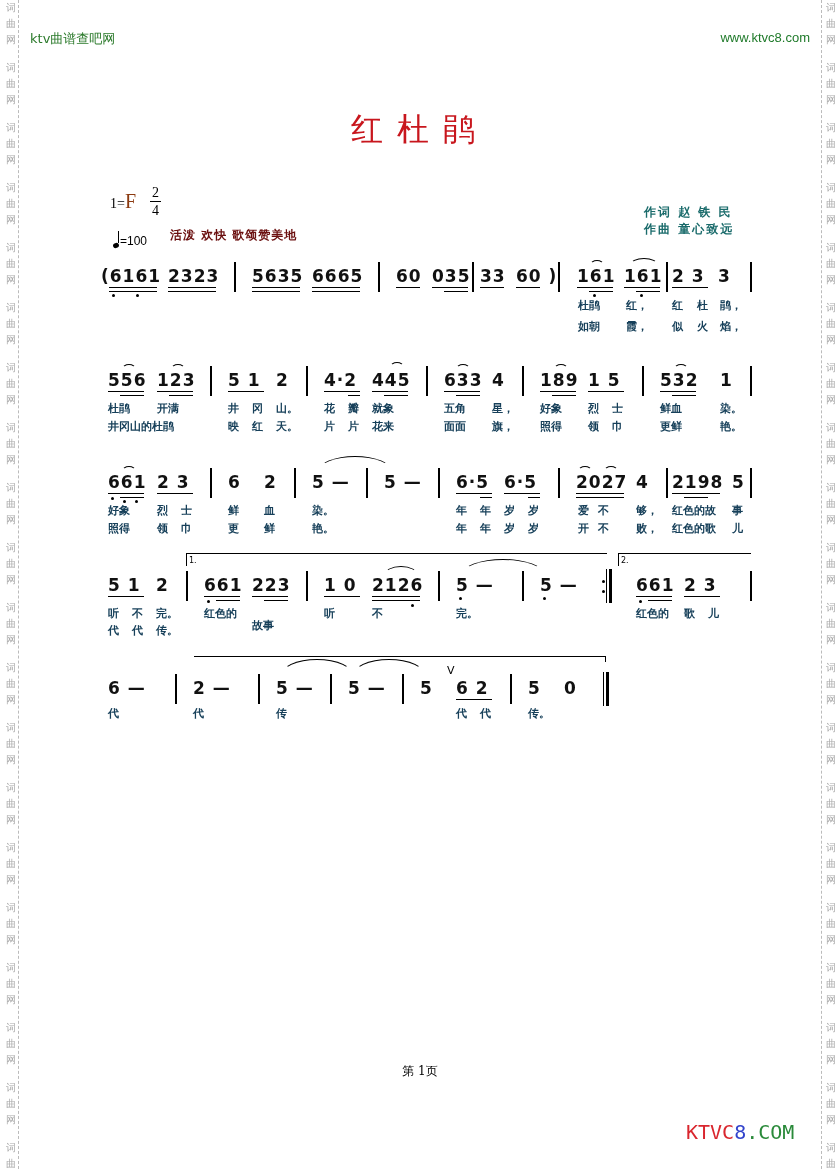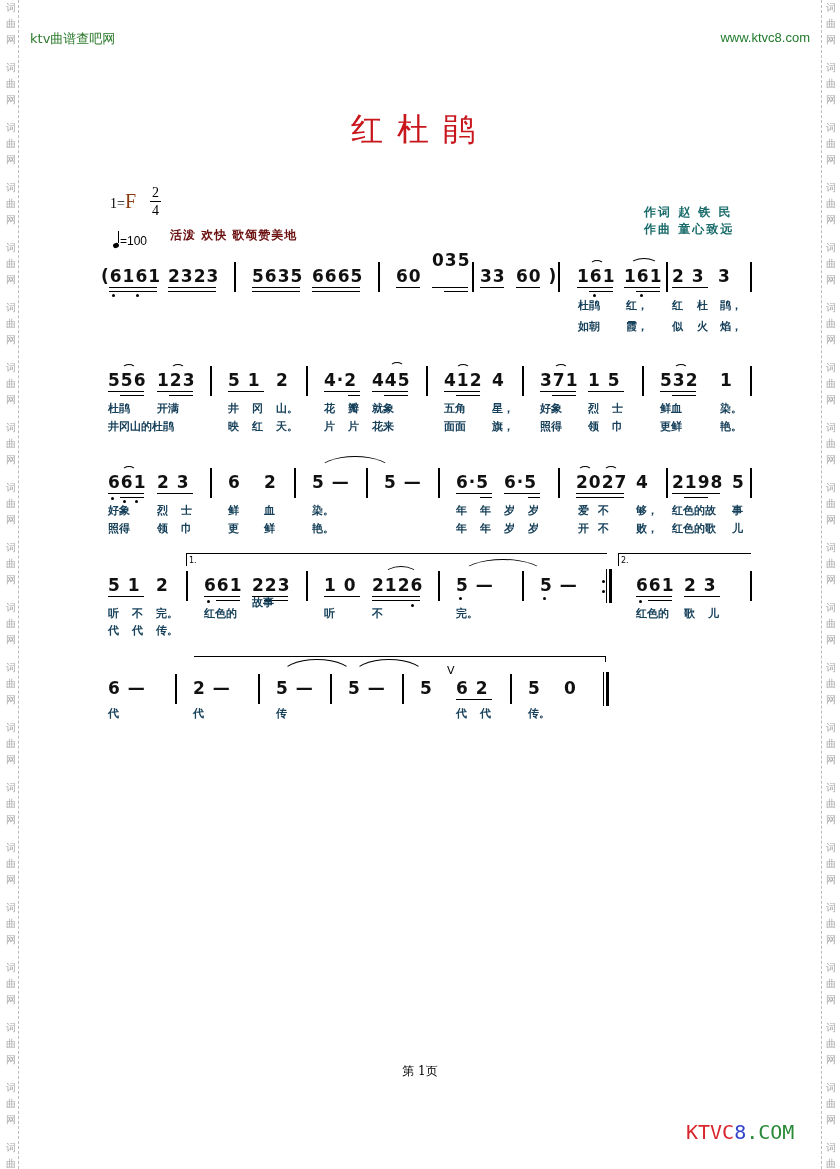--- a/index.html
+++ b/index.html
@@ -188,21 +188,21 @@
     <div class="dot" style="left:136px;top:294px"></div>
   <div class="bl" style="left:234px;top:262px;height:30px"></div>
   <span class="n" style="left:252px;top:266px">5635</span>
   <span class="n" style="left:312px;top:266px">6665</span>
   <div class="ul" style="left:252px;top:287px;width:48px"></div>
     <div class="ul" style="left:252px;top:291px;width:48px"></div>
   <div class="ul" style="left:312px;top:287px;width:48px"></div>
     <div class="ul" style="left:312px;top:291px;width:48px"></div>
   <div class="bl" style="left:378px;top:262px;height:30px"></div>
   <span class="n" style="left:396px;top:266px">60</span>
-  <span class="n" style="left:432px;top:250px">035</span>
+  <span class="n" style="left:432px;top:266px">035</span>
   <div class="ul" style="left:396px;top:287px;width:24px"></div>
   <div class="ul" style="left:432px;top:287px;width:36px"></div>
     <div class="ul" style="left:444px;top:291px;width:24px"></div>
   <div class="bl" style="left:472px;top:262px;height:30px"></div>
   <span class="n" style="left:480px;top:266px">33</span>
   <span class="n" style="left:516px;top:266px">60 )</span>
   <div class="ul" style="left:480px;top:287px;width:24px"></div>
     <div class="ul" style="left:516px;top:287px;width:24px"></div>
   <div class="bl" style="left:558px;top:262px;height:30px"></div>
   <span class="n" style="left:577px;top:266px">161</span>
@@ -247,27 +247,27 @@
   <div class="ul" style="left:228px;top:391px;width:36px"></div>
   <div class="bl" style="left:306px;top:366px;height:30px"></div>
   <span class="n" style="left:324px;top:370px">4·2</span>
   <span class="n" style="left:372px;top:370px">445</span>
   <div class="arc" style="left:390px;top:362px;width:12px;height:4px"></div>
   <div class="ul" style="left:324px;top:391px;width:36px"></div>
     <div class="ul" style="left:348px;top:395px;width:12px"></div>
   <div class="ul" style="left:372px;top:391px;width:36px"></div>
     <div class="ul" style="left:384px;top:395px;width:24px"></div>
   <div class="bl" style="left:426px;top:366px;height:30px"></div>
-  <span class="n" style="left:444px;top:370px">412</span>
+  <span class="n" style="left:444px;top:370px">633</span>
   <span class="n" style="left:492px;top:370px">4</span>
   <div class="arc" style="left:456px;top:364px;width:12px;height:4px"></div>
   <div class="ul" style="left:444px;top:391px;width:36px"></div>
     <div class="ul" style="left:456px;top:395px;width:24px"></div>
   <div class="bl" style="left:522px;top:366px;height:30px"></div>
-  <span class="n" style="left:540px;top:370px">371</span>
+  <span class="n" style="left:540px;top:370px">189</span>
   <span class="n" style="left:588px;top:370px">1 5</span>
   <div class="arc" style="left:554px;top:364px;width:12px;height:4px"></div>
   <div class="ul" style="left:540px;top:391px;width:36px"></div>
     <div class="ul" style="left:552px;top:395px;width:24px"></div>
   <div class="ul" style="left:588px;top:391px;width:36px"></div>
   <div class="bl" style="left:642px;top:366px;height:30px"></div>
   <span class="n" style="left:660px;top:370px">532</span>
   <span class="n" style="left:720px;top:370px">1</span>
   <div class="arc" style="left:674px;top:364px;width:12px;height:4px"></div>
   <div class="ul" style="left:660px;top:391px;width:36px"></div>
@@ -413,21 +413,21 @@
   <span class="n" style="left:684px;top:575px">2 3</span>
   <div class="ul" style="left:636px;top:596px;width:36px"></div>
     <div class="ul" style="left:648px;top:600px;width:24px"></div>
   <div class="dot" style="left:639px;top:600px"></div>
   <div class="ul" style="left:684px;top:596px;width:36px"></div>
   <div class="bl" style="left:750px;top:571px;height:30px"></div>
   <span class="ly" style="left:108px;top:606px">听</span>
   <span class="ly" style="left:132px;top:606px">不</span>
   <span class="ly" style="left:156px;top:606px">完。</span>
   <span class="ly" style="left:204px;top:606px">红色的</span>
-  <span class="ly" style="left:252px;top:595px">故事</span>
+  <span class="ly" style="left:252px;top:618px">故事</span>
   <span class="ly" style="left:324px;top:606px">听</span>
   <span class="ly" style="left:372px;top:606px">不</span>
   <span class="ly" style="left:456px;top:606px">完。</span>
   <span class="ly" style="left:636px;top:606px">红色的</span>
   <span class="ly" style="left:684px;top:606px">歌</span>
   <span class="ly" style="left:708px;top:606px">儿</span>
   <span class="ly" style="left:108px;top:623px">代</span>
   <span class="ly" style="left:132px;top:623px">代</span>
   <span class="ly" style="left:156px;top:623px">传。</span>
 </div>

